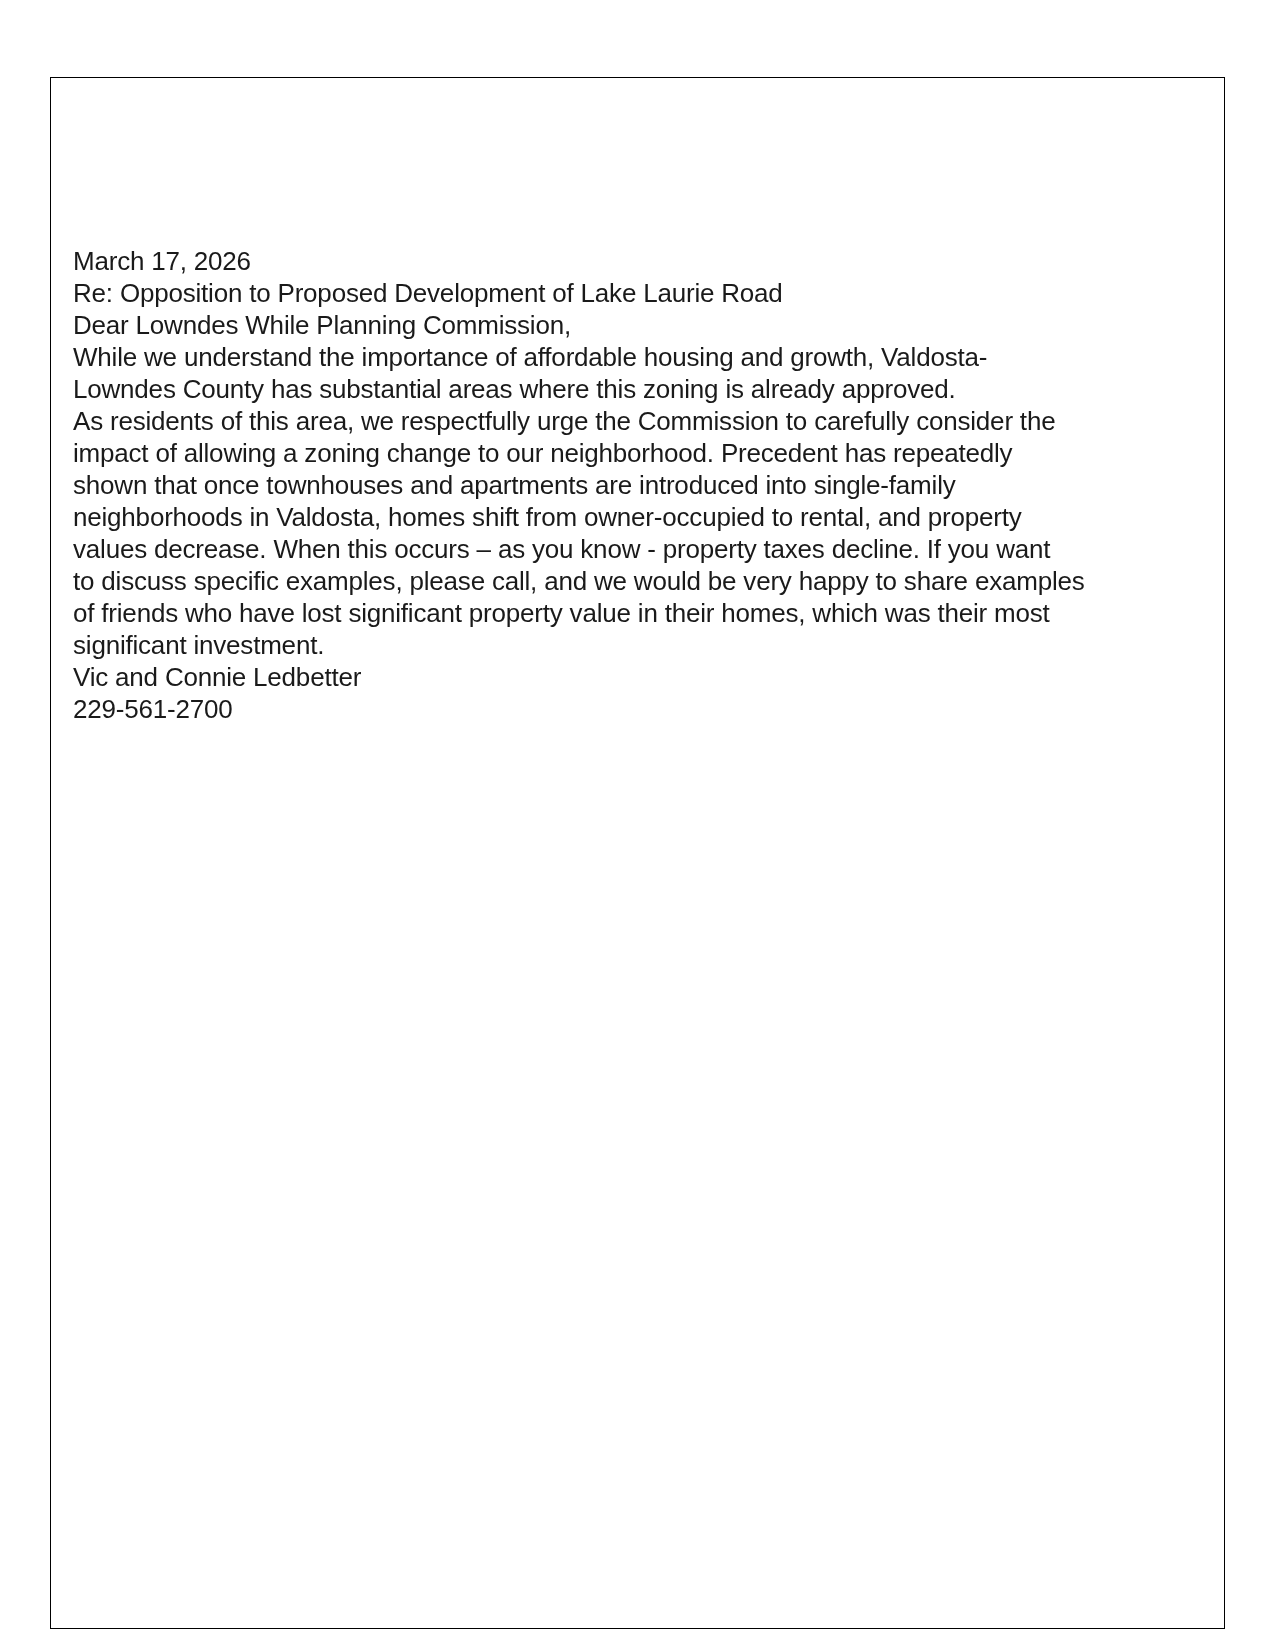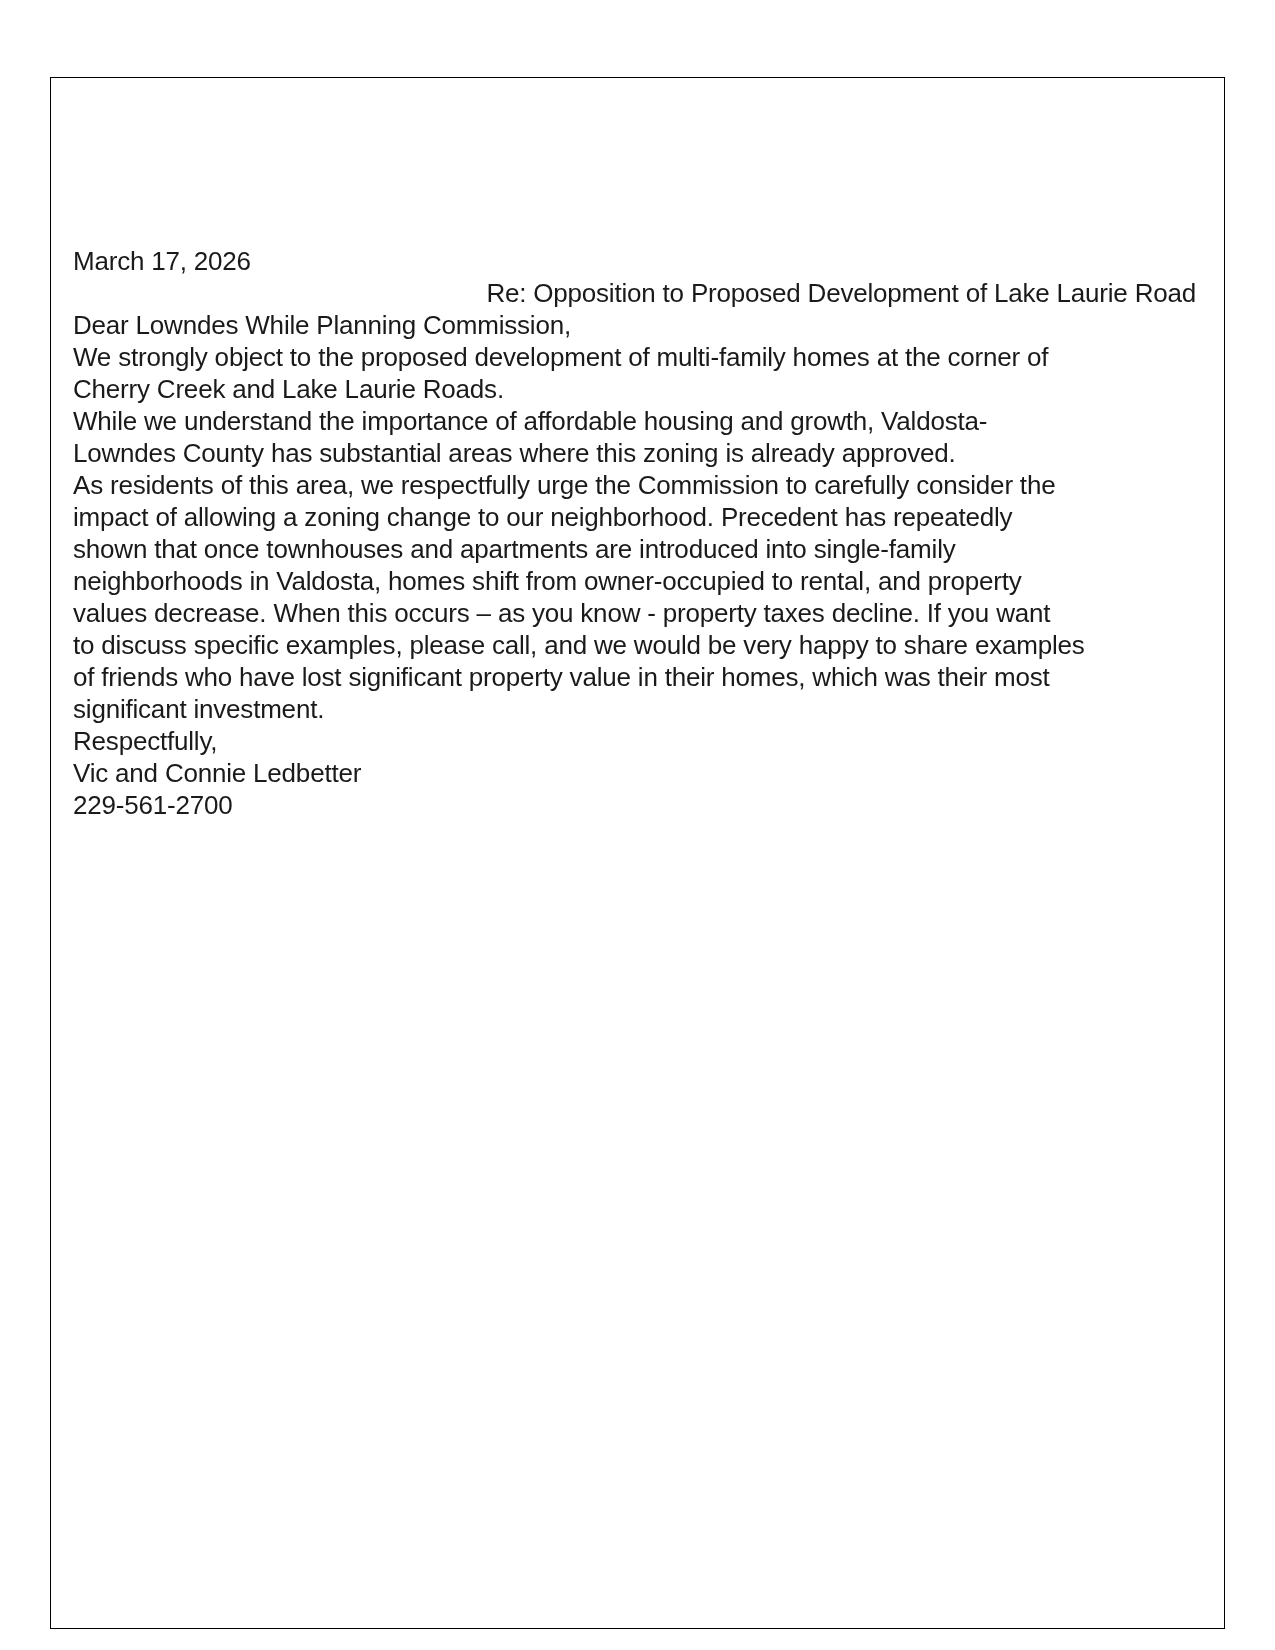--- a/index.html
+++ b/index.html
@@ -35,44 +35,41 @@
   }
   .letter p {
     margin: 0;
     font-family: "Liberation Sans", "DejaVu Sans", sans-serif;
     font-size: 26px;
     line-height: 32px;
     color: var(--text);
     letter-spacing: -0.2px;
     white-space: pre; 
   }
-  .subject    { margin-top: 128px; text-align: right; }
+  .subject    { margin-top: 128px; }
   .case-info  { margin-top: 32px; }
   .salutation { margin-top: 32px; }
   .body-para  { margin-top: 32px; }
   .closing    { margin-top: 32px; }
   .signature  { margin-top: 100px; }
 </style>
 </head>
 <body>
 
 <div class="canvas">
   <div class="letter">
     <p class="date">March 17, 2026</p>
     <p class="subject">Re: Opposition to Proposed Development of Lake Laurie Road</p>
     <p class="salutation">Dear Lowndes While Planning Commission,</p>
-    <p class="body-para">We strongly object to the proposed development of multi-family homes at the corner of
-Cherry Creek and Lake Laurie Roads.</p>
     <p class="body-para">While we understand the importance of affordable housing and growth, Valdosta-
 Lowndes County has substantial areas where this zoning is already approved.</p>
     <p class="body-para">As residents of this area, we respectfully urge the Commission to carefully consider the
 impact of allowing a zoning change to our neighborhood. Precedent has repeatedly
 shown that once townhouses and apartments are introduced into single-family
 neighborhoods in Valdosta, homes shift from owner-occupied to rental, and property
 values decrease. When this occurs – as you know - property taxes decline. If you want
 to discuss specific examples, please call, and we would be very happy to share examples
 of friends who have lost significant property value in their homes, which was their most
 significant investment.</p>
-    <p class="closing">Respectfully,</p>
     <p class="signature">Vic and Connie Ledbetter
 229-561-2700</p>
   </div>
 </div>
 
 </body></html>

